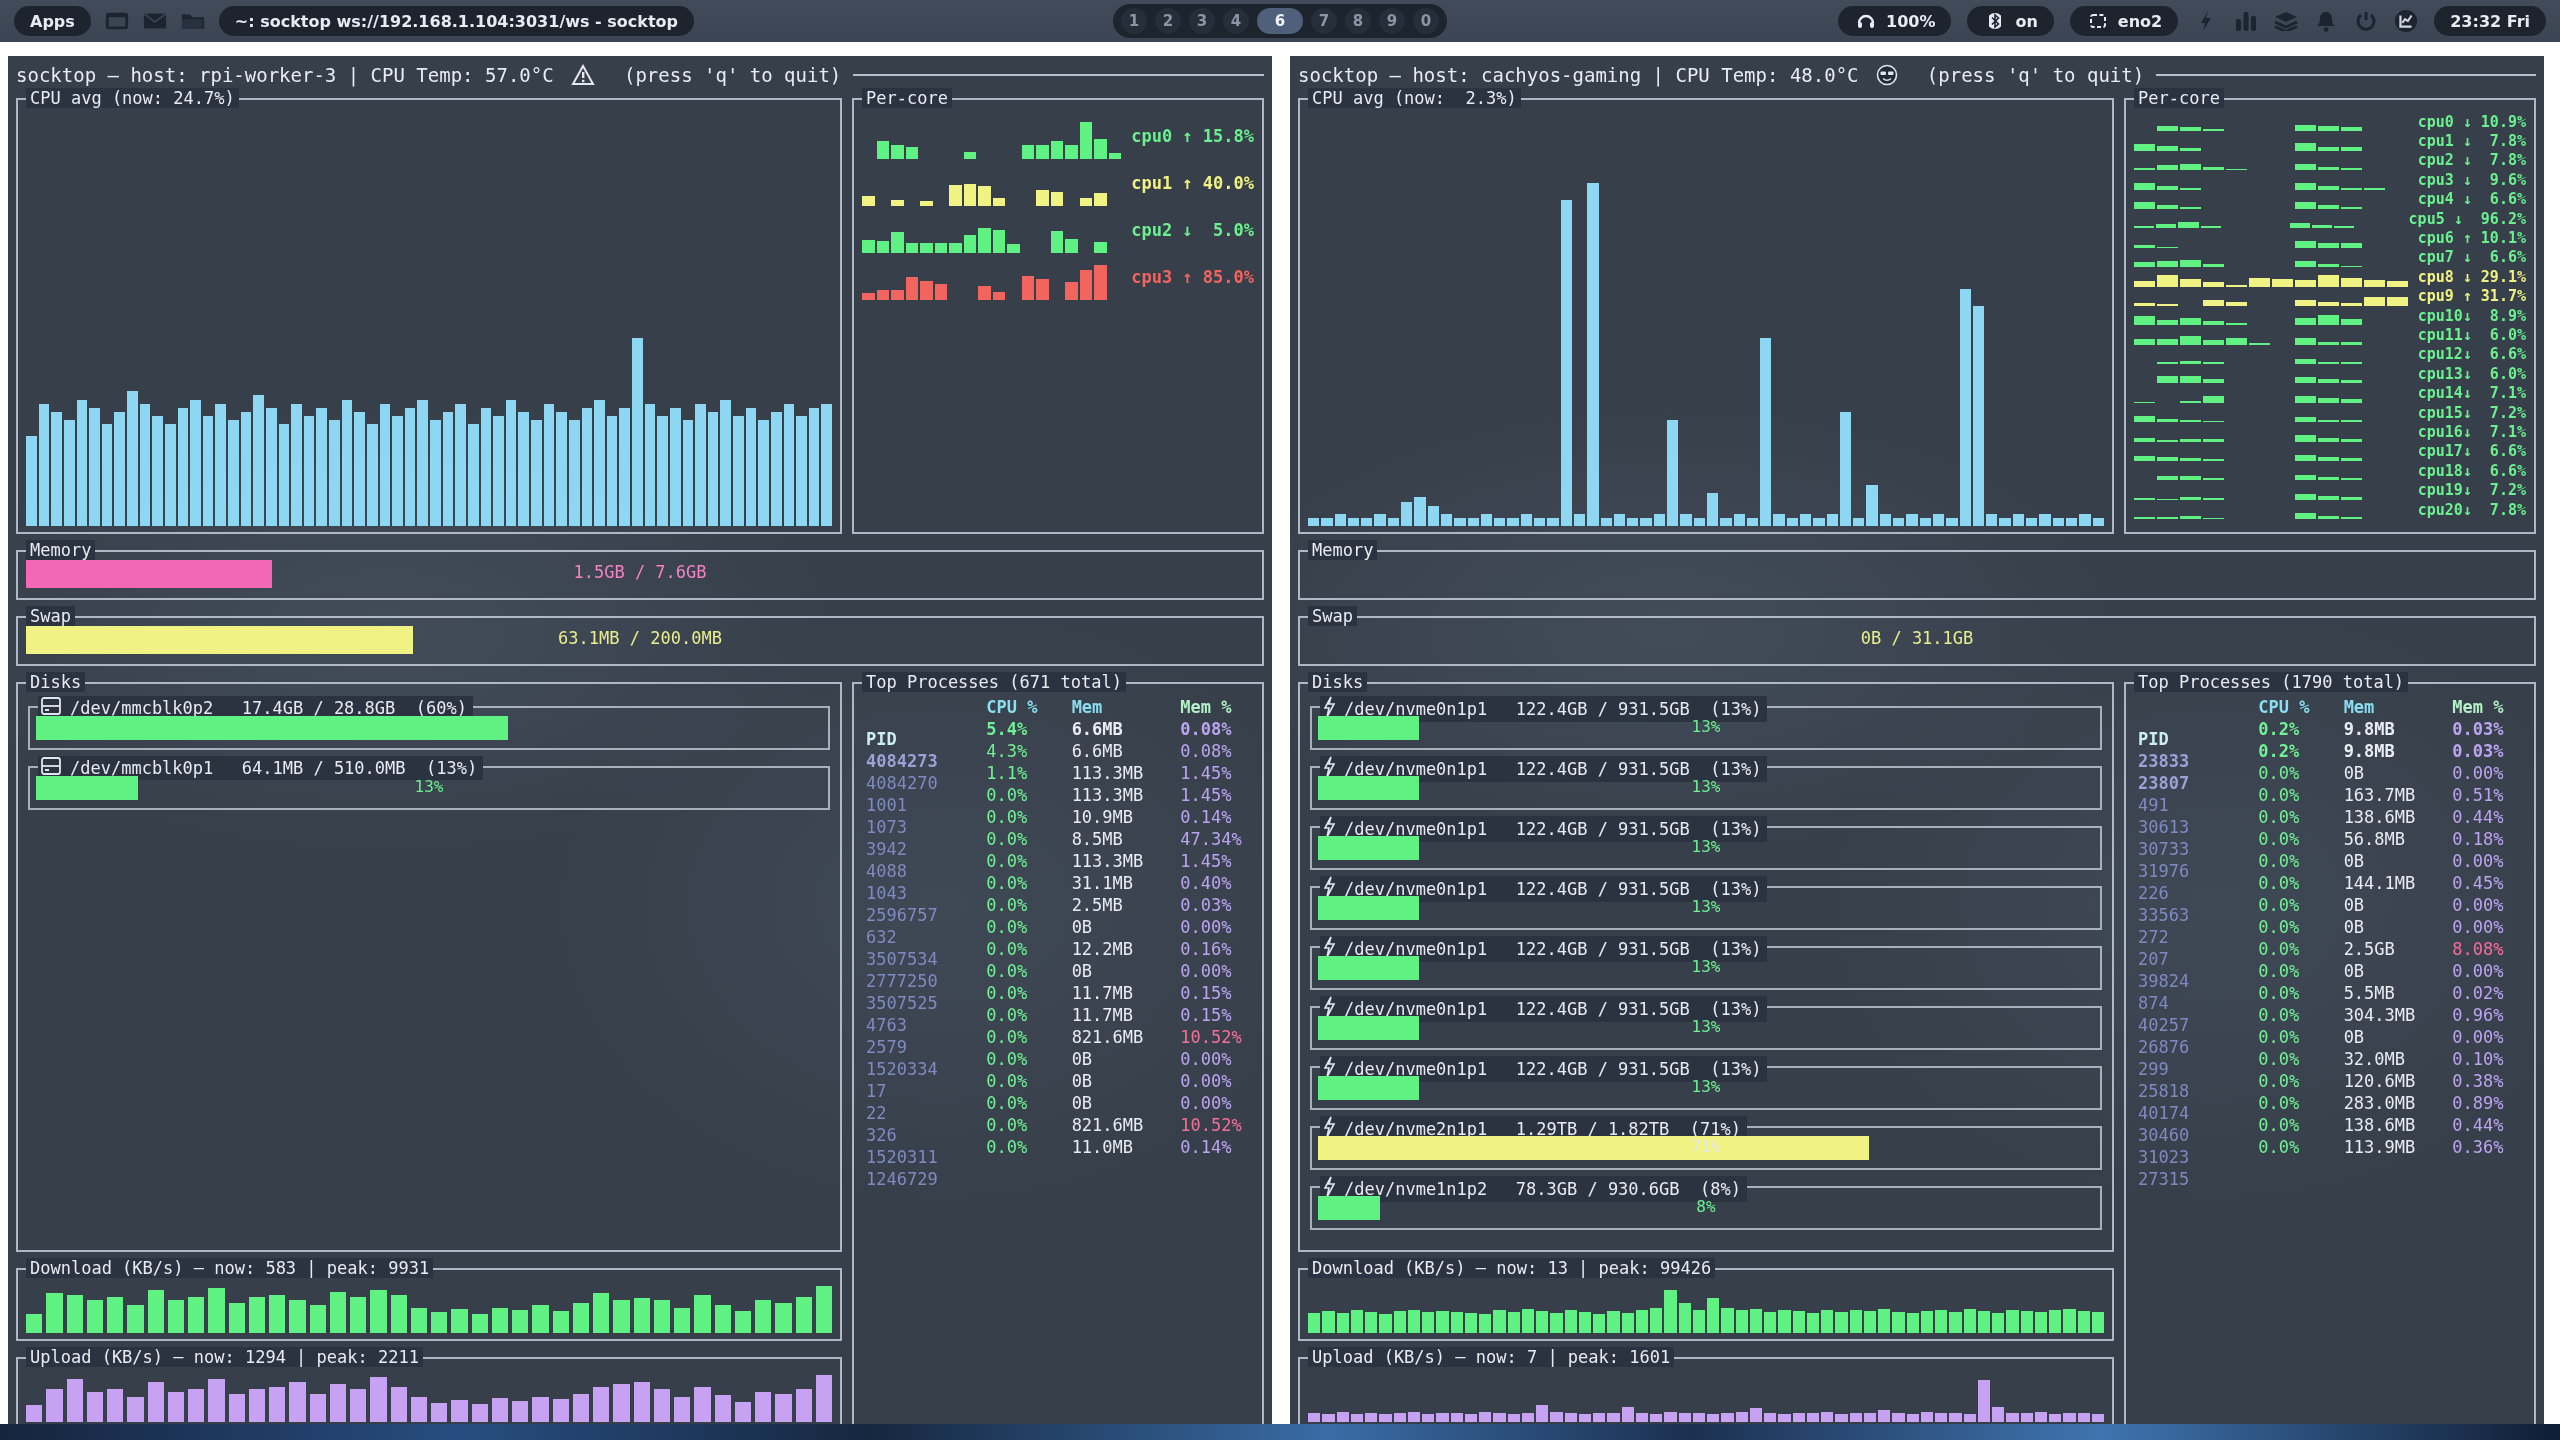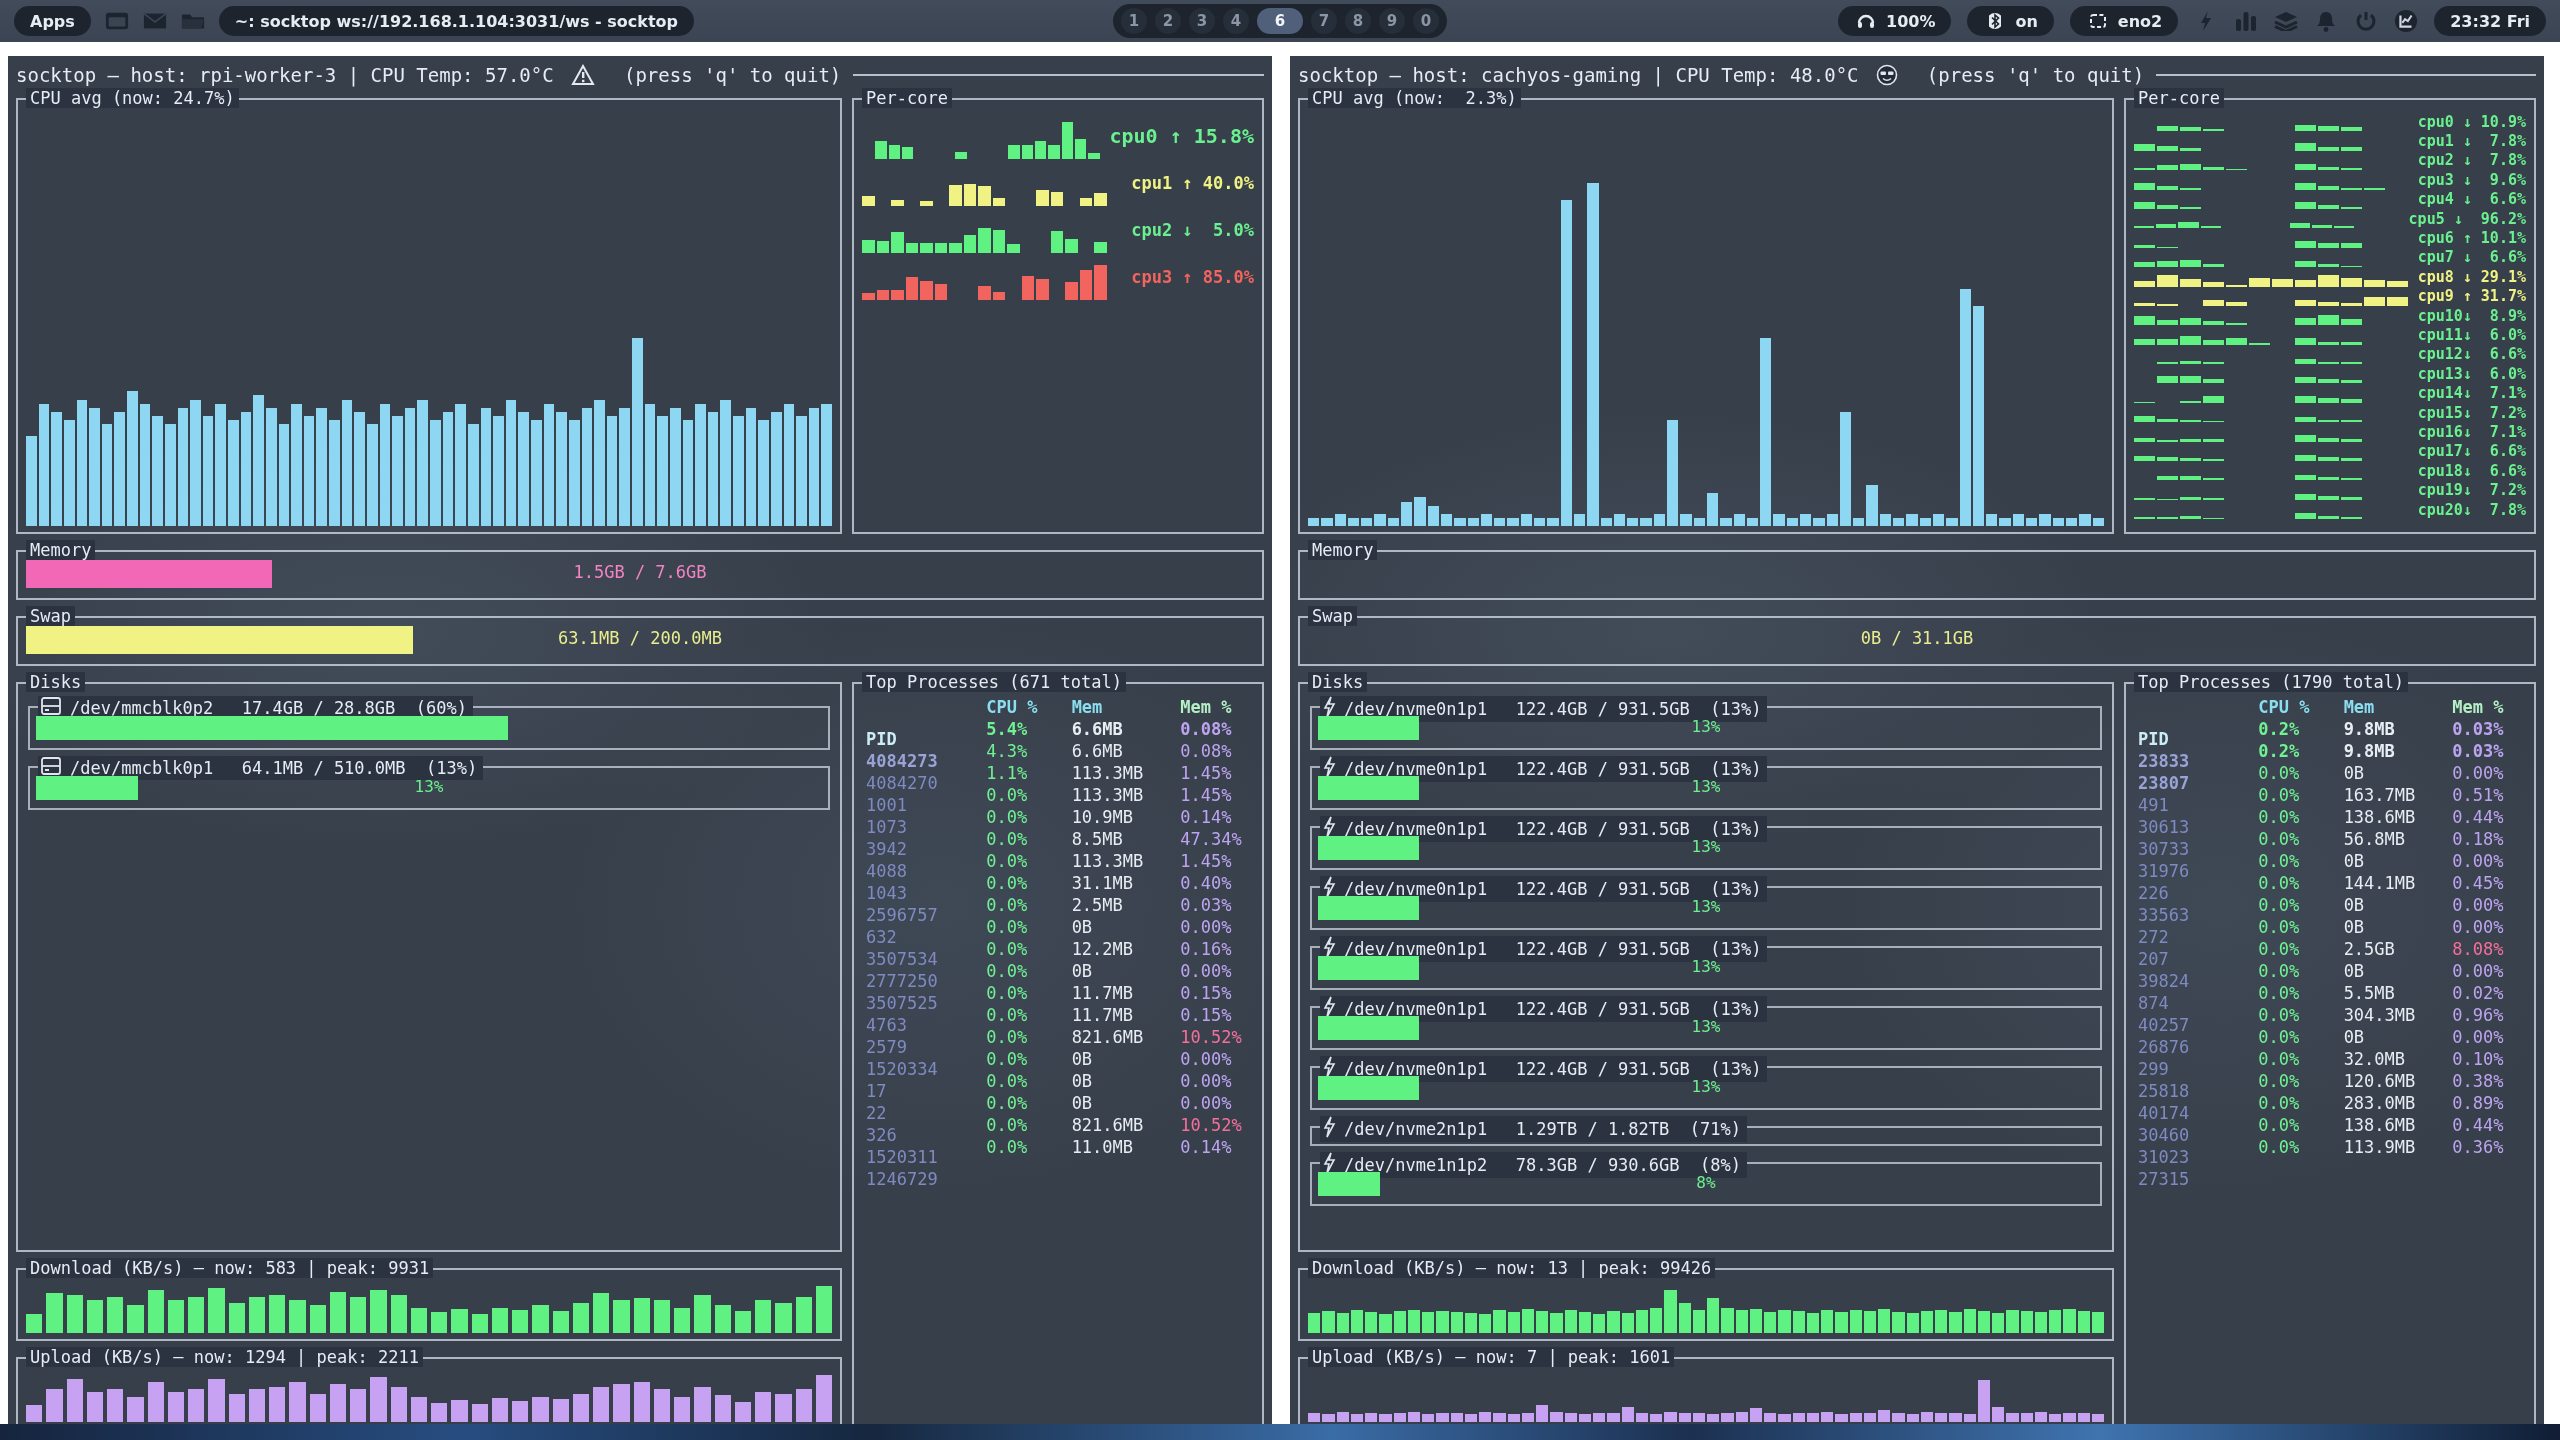--- a/index.html
+++ b/index.html
@@ -313,21 +313,21 @@
               <div class="bar" style="height: 0%; background: rgb(95, 242, 131);"></div>
               <div class="bar" style="height: 0%; background: rgb(95, 242, 131);"></div>
               <div class="bar" style="height: 30%; background: rgb(95, 242, 131);"></div>
               <div class="bar" style="height: 30%; background: rgb(95, 242, 131);"></div>
               <div class="bar" style="height: 38%; background: rgb(95, 242, 131);"></div>
               <div class="bar" style="height: 30%; background: rgb(95, 242, 131);"></div>
               <div class="bar" style="height: 78%; background: rgb(95, 242, 131);"></div>
               <div class="bar" style="height: 42%; background: rgb(95, 242, 131);"></div>
               <div class="bar" style="height: 12%; background: rgb(95, 242, 131);"></div>
             </div>
-            <span class="core-label" style="font-size: 20px; color: rgb(107, 240, 143);">cpu0 ↑ 15.8%</span>
+            <span class="core-label" style="font-size: 17px; color: rgb(107, 240, 143);">cpu0 ↑ 15.8%</span>
           </div>
           <div class="core-row" style="height: 47px;">
             <div class="core-spark" style="gap: 2px;">
               <div class="bar" style="height: 22%; background: rgb(240, 242, 131);"></div>
               <div class="bar" style="height: 0%; background: rgb(240, 242, 131);"></div>
               <div class="bar" style="height: 12%; background: rgb(240, 242, 131);"></div>
               <div class="bar" style="height: 0%; background: rgb(240, 242, 131);"></div>
               <div class="bar" style="height: 10%; background: rgb(240, 242, 131);"></div>
               <div class="bar" style="height: 0%; background: rgb(240, 242, 131);"></div>
               <div class="bar" style="height: 44%; background: rgb(240, 242, 131);"></div>
@@ -1066,20 +1066,24 @@
                   </svg></span><span>/dev/nvme0n1p1</span><span>  122.4GB / 931.5GB  (13%)</span></div>
               <div class="dbar">
                 <div class="dfill" style="width: 13%; background: rgb(95, 242, 131);"></div>
                 <div class="dpct" style="color: rgb(107, 240, 143);">13%</div>
               </div>
             </div>
             <div class="disk">
               <div class="dlabel"><span><svg width="14" height="22" viewBox="0 0 14 22">
                     <path d="M9 1L3 12h4l-2 9 7-13H7z" fill="none" stroke="#dfe6ee" stroke-width="1.6"></path>
                   </svg></span><span>/dev/nvme2n1p1</span><span>  1.29TB / 1.82TB  (71%)</span></div>
+              <div class="dbar">
+                <div class="dfill" style="width: 71%; background: rgb(240, 242, 131);"></div>
+                <div class="dpct" style="color: rgb(226, 233, 241);">71%</div>
+              </div>
             </div>
             <div class="disk">
               <div class="dlabel"><span><svg width="14" height="22" viewBox="0 0 14 22">
                     <path d="M9 1L3 12h4l-2 9 7-13H7z" fill="none" stroke="#dfe6ee" stroke-width="1.6"></path>
                   </svg></span><span>/dev/nvme1n1p2</span><span>  78.3GB / 930.6GB  (8%)</span></div>
               <div class="dbar">
                 <div class="dfill" style="width: 8%; background: rgb(95, 242, 131);"></div>
                 <div class="dpct" style="color: rgb(107, 240, 143);">8%</div>
               </div>
             </div>

